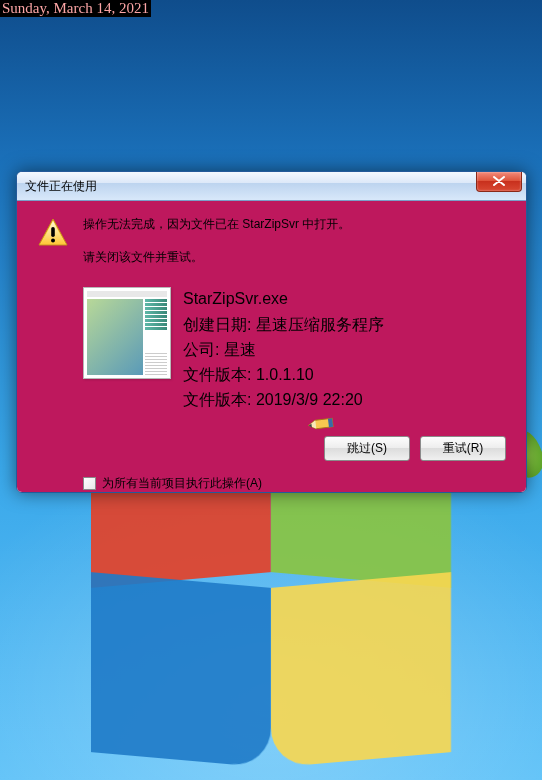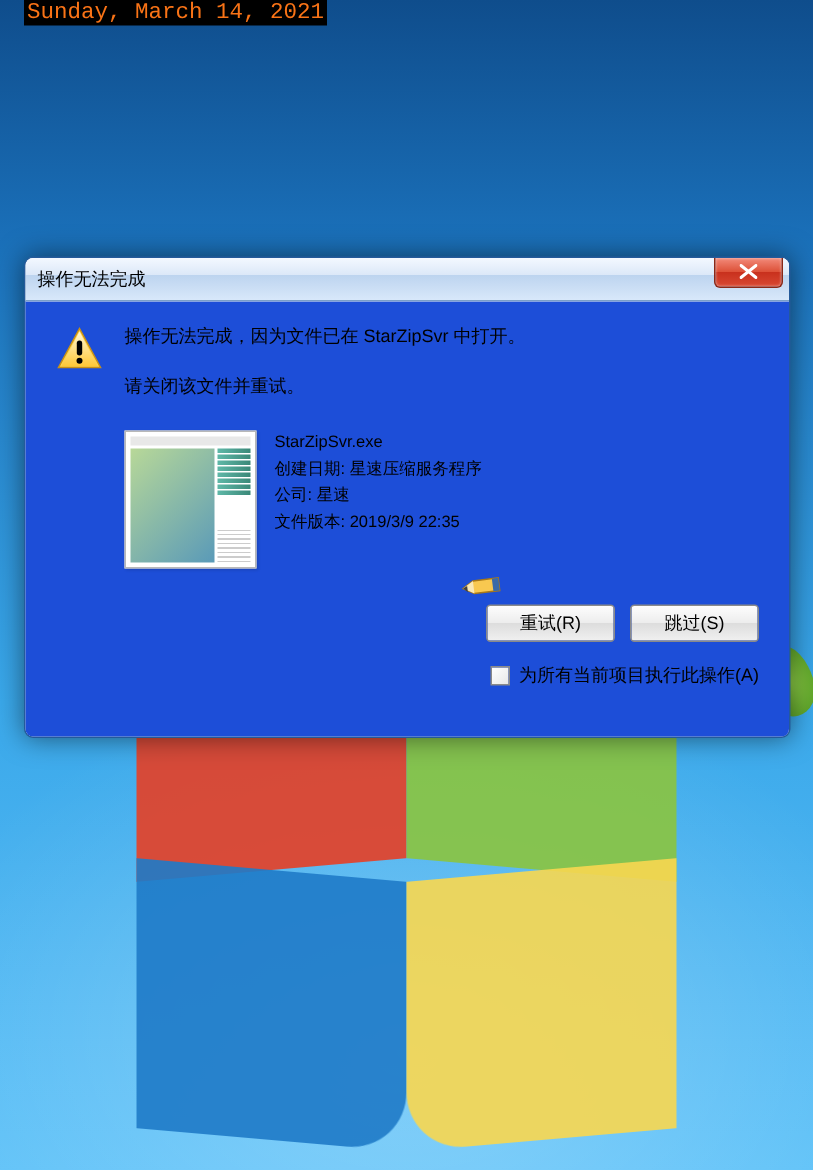--- a/index.html
+++ b/index.html
@@ -21,23 +21,23 @@
     .logo-quad { position:absolute; width:360px; height:360px; left:50%; top:400px; transform:translateX(-50%); }
     .quad { position:absolute; width:180px; height:180px; opacity:0.9; filter: blur(0.5px); }
     .q1{left:0;top:0;background:#e64026;border-radius:0 40px 0 0;transform:skewY(-5deg);}
     .q2{left:180px;top:0;background:#8bc53f;border-radius:40px 0 0 0;transform:skewY(5deg);}
     .q3{left:0;top:180px;background:#1f7bc8;border-radius:0 0 40px 0;transform:skewY(5deg);}
     .q4{left:180px;top:180px;background:#f9d850;border-radius:0 0 0 40px;transform:skewY(-5deg);}
     .leaf1{position:absolute;right:20px;top:390px;width:40px;height:60px;background:radial-gradient(ellipse,#a8e060,#5fa828);border-radius:50% 50% 50% 50% / 60% 60% 40% 40%;transform:rotate(25deg);}
     .leaf2{position:absolute;right:0;top:430px;width:32px;height:48px;background:radial-gradient(ellipse,#8fd048,#4f9820);border-radius:50% 50% 50% 50% / 60% 60% 40% 40%;transform:rotate(-15deg);}
 
     .timestamp {
-      position: absolute; top: 0; left: 16px;
-      background: #000; color: #f97316;
-      font-family: Liberation Mono, monospace; font-size: 15px;
+      position: absolute; top: 0; left: 0;
+      background: #000; color: #fca5a5;
+      font-family: Liberation Serif, serif; font-size: 15px;
       padding: 0 2px; font-weight: normal;
     }
 
     .dialog {
       position: absolute;
       left: 16px; top: 171px;
       width: 511px;
       background: #fff;
       border: 1px solid #245a9a;
       box-shadow: 0 0 18px rgba(0,0,0,0.5);
@@ -61,22 +61,22 @@
       border: 1px solid #8a2818; border-top: none;
       border-radius: 0 0 4px 4px;
       display:flex;align-items:center;justify-content:center;
       color:#fff; font-weight:bold;
       box-shadow: inset 0 0 2px rgba(255,255,255,0.6);
       cursor: pointer;
     }
     .close-x { font-size: 13px; text-shadow: 0 0 2px rgba(0,0,0,0.4); }
 
     .dialog-body {
-      padding: 14px 20px 32px 20px;
-      background: #1d4ed8;
+      padding: 14px 20px 0 20px;
+      background: #be185d;
       border-radius: 0 0 5px 5px;
     }
     .top-row { display:flex; gap:14px; }
     .warn-icon { width:32px; height:32px; flex-shrink:0; margin-top:2px; }
     .msg-block p { color:#000; font-size:12px; line-height:1.6; margin-bottom:14px; }
 
     .file-row { display:flex; gap:12px; margin-left:46px; margin-top:6px; }
     .thumb {
       width:88px; height:92px;
       border:1px solid #b8b8b8;
@@ -85,21 +85,21 @@
       display:flex; flex-direction:column;
       box-shadow: 1px 1px 2px rgba(0,0,0,0.15);
     }
     .thumb-header{height:6px;background:#e8e8e8;margin-bottom:2px;}
     .thumb-content{flex:1;display:flex;gap:2px;}
     .thumb-left{flex:1.3;background:linear-gradient(135deg,#b8d898 0%,#5a9ab8 100%);}
     .thumb-right{width:22px;display:flex;flex-direction:column;gap:1px;}
     .thumb-bar{height:3px;background:linear-gradient(90deg,#5fb8a8,#3a8878);}
     .thumb-lines{height:22px;background:repeating-linear-gradient(180deg,#ccc 0,#ccc 1px,transparent 1px,transparent 3px);}
 
-    .file-info { font-size:11px; line-height:1.55; color:#000; }
+    .file-info { font-size:16px; line-height:1.55; color:#000; }
     .file-info .fname { margin-bottom:1px; }
 
     .button-row {
       display:flex; gap:10px; justify-content:flex-end;
       margin-top:24px; position:relative;
     }
     .btn {
       min-width:86px; height:25px;
       background:linear-gradient(180deg,#fdfdfd 0%,#ededed 48%,#dcdcdc 49%,#f0f0f0 100%);
       border:1px solid #8a8a8a; border-radius:3px;
@@ -109,21 +109,21 @@
       padding: 0 14px;
     }
     .pencil {
       position:absolute; width:28px; height:28px;
       right:172px; top:-26px;
       transform:rotate(38deg);
     }
 
     .checkbox-row {
       display:flex; align-items:center; gap:6px;
-      margin-top:14px; margin-left:46px;justify-content:flex-end;
+      margin-top:14px; margin-left:46px;
     }
     .checkbox {
       width:13px;height:13px;border:1px solid #8a8a8a;
       background:linear-gradient(135deg,#fff,#e8e8e8);
       cursor:pointer;
     }
     .checkbox-label{font-size:12px;color:#000;cursor:pointer;}
   </style>
 </head>
 <body>
@@ -136,21 +136,21 @@
       <div class="quad q4"></div>
   </div>
   <div class="leaf1"></div>
   <div class="leaf2"></div>
 </div>
 
 <div class="timestamp">Sunday, March 14, 2021</div>
 
 <div class="dialog">
   <div class="titlebar">
-    <span class="titlebar-text">操作无法完成</span>
+    <span class="titlebar-text">文件正在使用</span>
     <div class="close-btn">
       <span class="close-x">
         <svg width="12" height="10" viewBox="0 0 12 10">
             <path d="M1 1 L11 9 M11 1 L1 9" stroke="#fff" stroke-width="2" stroke-linecap="round"></path>
           </svg>
       </span>
     </div>
   </div>
 
   <div class="dialog-body">
@@ -191,35 +191,36 @@
               <div class="thumb-bar"></div>
             <div style="flex:1"></div>
             <div class="thumb-lines"></div>
           </div>
         </div>
       </div>
       <div class="file-info">
         <div class="fname">StarZipSvr.exe</div>
         <div><span>创建日期:</span> <span>星速压缩服务程序</span></div>
         <div><span>公司:</span> <span>星速</span></div>
-        <div><span>文件版本:</span> <span>2019/3/9 22:35</span></div>
+        <div><span>文件版本:</span> <span>1.0.1.10</span></div>
+        <div><span>文件版本:</span> <span>2019/3/9 22:20</span></div>
       </div>
     </div>
 
     <div class="button-row">
       <div class="pencil">
         <svg viewBox="0 0 28 28">
           <path d="M6 22 L8 14 L20 2 L26 8 L14 20 Z" fill="#f8c850" stroke="#a87818"></path>
           <path d="M20 2 L26 8 L23 11 L17 5 Z" fill="#3a6aa8"></path>
           <path d="M6 22 L8 14 L14 20 Z" fill="#f8e8b8"></path>
           <path d="M6 22 L7 19 L10 22 Z" fill="#404040"></path>
         </svg>
       </div>
+      <button class="btn">跳过(S)</button>
       <button class="btn">重试(R)</button>
-      <button class="btn">跳过(S)</button>
     </div>
 
     <div class="checkbox-row">
       <div class="checkbox"></div>
       <span class="checkbox-label">为所有当前项目执行此操作(A)</span>
     </div>
   </div>
 </div>
 
 </body></html>

